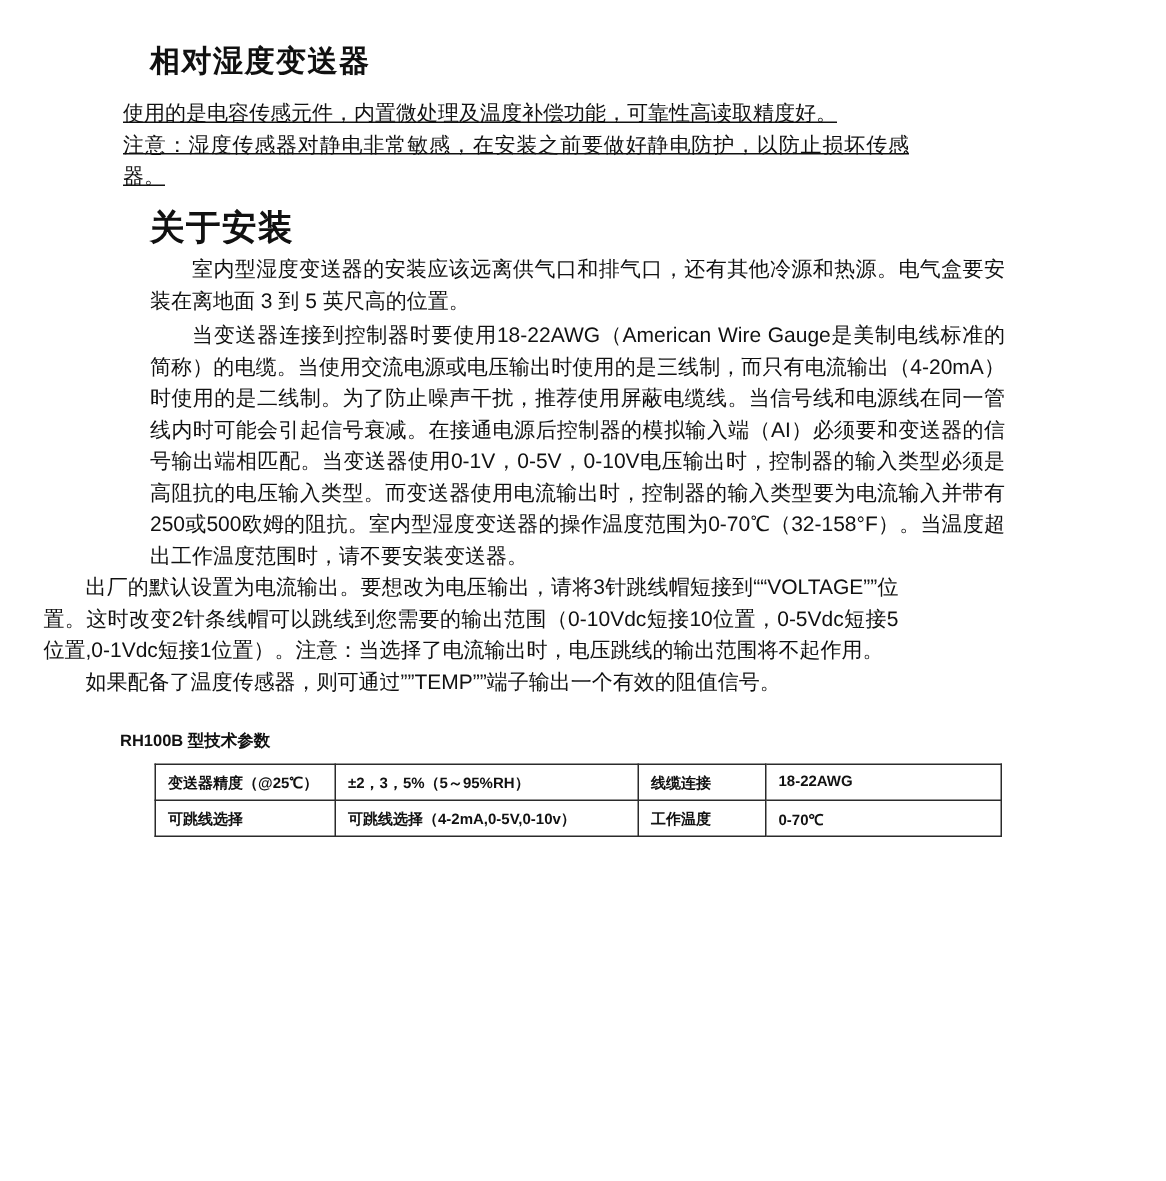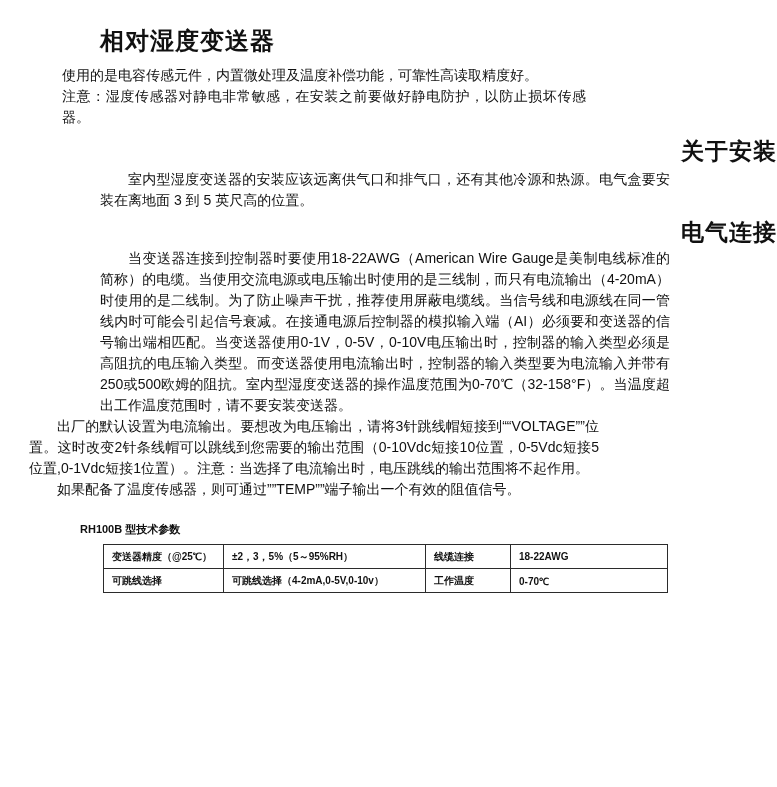--- a/index.html
+++ b/index.html
@@ -13,37 +13,37 @@
     height: 787px;
     box-sizing: border-box;
     padding-top: 27px;
     background: #ffffff;
     color: #111111;
     font-family: "Liberation Sans", sans-serif;
     overflow: hidden;
   }
   h1.doc-title {
     margin: 0 0 0 100px;
-    font-size: 24px;
+    font-size: 20px;
     line-height: 28px;
     font-weight: bold;
     letter-spacing: 1px;
   }
   h2.section-title {
     margin: 8px 0 0 100px;
     font-size: 23px;
     line-height: 27px;
     font-weight: bold;
     letter-spacing: 1px;
-    text-align: right;
   }
   h2.section-title.gap-lg { margin-top: 10px; }
   .block-indent {
-    margin: 10px 0 0 62px;
+    margin: 10px 0 0 82px;
     width: 524px;
+    text-decoration: underline;
   }
   .block-indent p {
     margin: 0;
     font-size: 14px;
     line-height: 21px;
     text-align: justify;
   }
   p.body-para {
     margin: 4px 0 0 100px;
     width: 570px;
@@ -88,21 +88,20 @@
 
   <div class="block-indent">
     <p>使用的是电容传感元件，内置微处理及温度补偿功能，可靠性高读取精度好。</p>
     <p>注意：湿度传感器对静电非常敏感，在安装之前要做好静电防护，以防止损坏传感器。</p>
   </div>
 
   <h2 class="section-title gap-lg">关于安装</h2>
 
   <p class="body-para">室内型湿度变送器的安装应该远离供气口和排气口，还有其他冷源和热源。电气盒要安装在离地面 3 到 5 英尺高的位置。</p>
 
-  <h2 class="section-title">电气连接</h2>
 
   <p class="body-para tight">当变送器连接到控制器时要使用18-22AWG（American Wire Gauge是美制电线标准的简称）的电缆。当使用交流电源或电压输出时使用的是三线制，而只有电流输出（4-20mA）时使用的是二线制。为了防止噪声干扰，推荐使用屏蔽电缆线。当信号线和电源线在同一管线内时可能会引起信号衰减。在接通电源后控制器的模拟输入端（AI）必须要和变送器的信号输出端相匹配。当变送器使用0-1V，0-5V，0-10V电压输出时，控制器的输入类型必须是高阻抗的电压输入类型。而变送器使用电流输出时，控制器的输入类型要为电流输入并带有250或500欧姆的阻抗。室内型湿度变送器的操作温度范围为0-70℃（32-158°F）。当温度超出工作温度范围时，请不要安装变送器。</p>
 
 
 
   <p class="body-para cont">出厂的默认设置为电流输出。要想改为电压输出，请将3针跳线帽短接到““VOLTAGE””位置。这时改变2针条线帽可以跳线到您需要的输出范围（0-10Vdc短接10位置，0-5Vdc短接5位置,0-1Vdc短接1位置）。注意：当选择了电流输出时，电压跳线的输出范围将不起作用。</p>
 
   <p class="body-para cont">如果配备了温度传感器，则可通过””TEMP””端子输出一个有效的阻值信号。</p>
 
   <div class="table-caption">RH100B 型技术参数</div>

